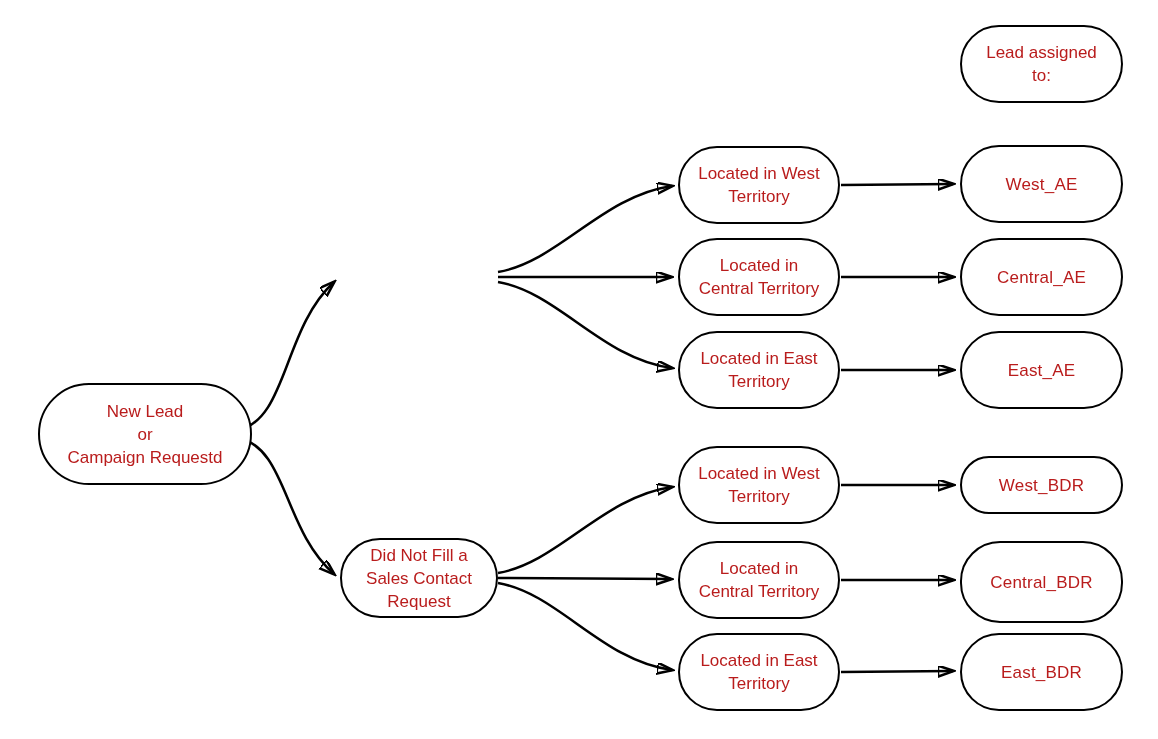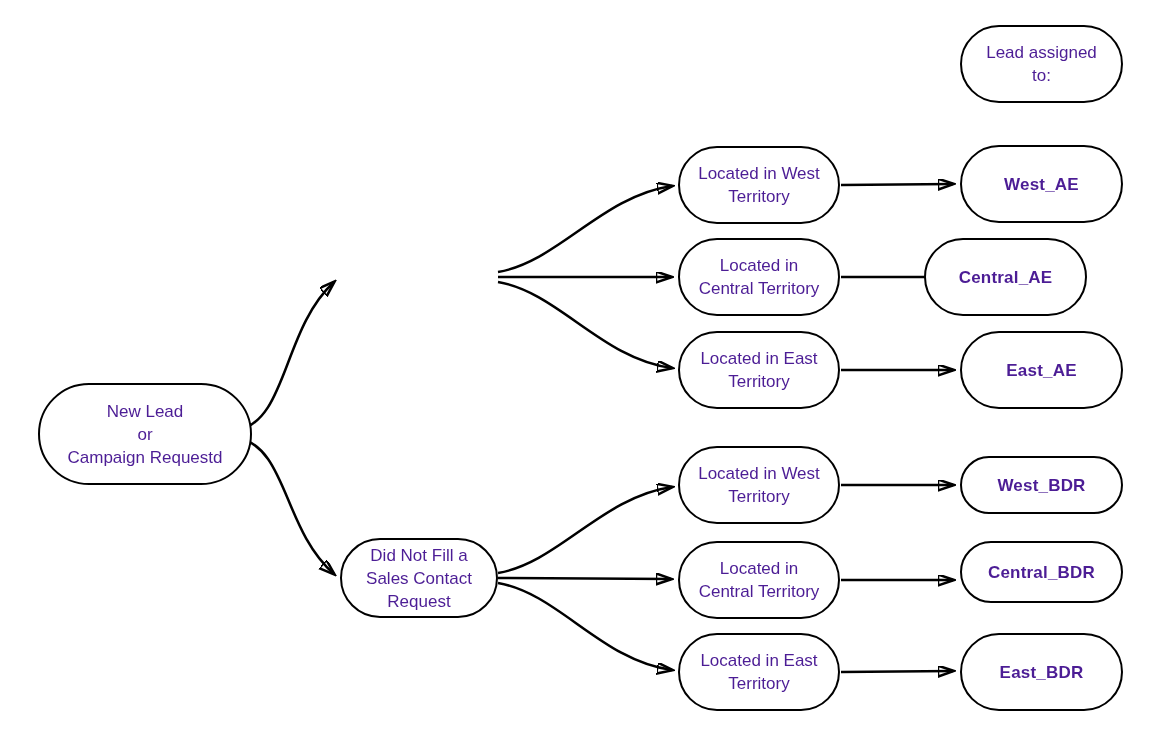--- a/index.html
+++ b/index.html
@@ -26,29 +26,29 @@
   }
   .node {
     position: absolute;
     background: #ffffff;
     border: 2.5px solid #000000;
     border-radius: 40px;
     display: flex;
     align-items: center;
     justify-content: center;
     text-align: center;
-    color: #4c1d95;
+    color: #b91c1c;
     font-size: 17px;
     line-height: 23px;
   }
   .node .label {
     white-space: pre-line;
   }
   .node.big-radius { border-radius: 52px; }
-  .node.bold { font-weight: bold; letter-spacing: 0.2px; }
+  .node.bold { font-weight: normal; letter-spacing: 0.2px; }
 </style>
 </head>
 <body>
 
 <div id="canvas">
 
   <svg id="edge-layer" viewBox="0 0 1158 739" xmlns="http://www.w3.org/2000/svg">
     <defs>
       <marker id="arrowhead" markerUnits="userSpaceOnUse" markerWidth="18" markerHeight="13" refX="15" refY="5.5" orient="auto">
         <path d="M0,0 L16,5.5 L0,11 Z" fill="#000000" stroke="none"></path>
@@ -109,29 +109,29 @@
 Central Territory</span>
   </div>
   <div class="node" style="left:678px; top:633px; width:162px; height:78px;">
     <span class="label">Located in East
 Territory</span>
   </div>
 
   <div class="node bold" style="left:960px; top:145px; width:163px; height:78px;">
     <span class="label">West_AE</span>
   </div>
-  <div class="node bold" style="left:924px; top:238px; width:163px; height:78px;">
+  <div class="node bold" style="left:960px; top:238px; width:163px; height:78px;">
     <span class="label">Central_AE</span>
   </div>
   <div class="node bold" style="left:960px; top:331px; width:163px; height:78px;">
     <span class="label">East_AE</span>
   </div>
   <div class="node bold" style="left:960px; top:456px; width:163px; height:58px;">
     <span class="label">West_BDR</span>
   </div>
-  <div class="node bold" style="left:960px; top:541px; width:163px; height:62px;">
+  <div class="node bold" style="left:960px; top:541px; width:163px; height:82px;">
     <span class="label">Central_BDR</span>
   </div>
   <div class="node bold" style="left:960px; top:633px; width:163px; height:78px;">
     <span class="label">East_BDR</span>
   </div>
 
 </div>
 
 </body></html>

